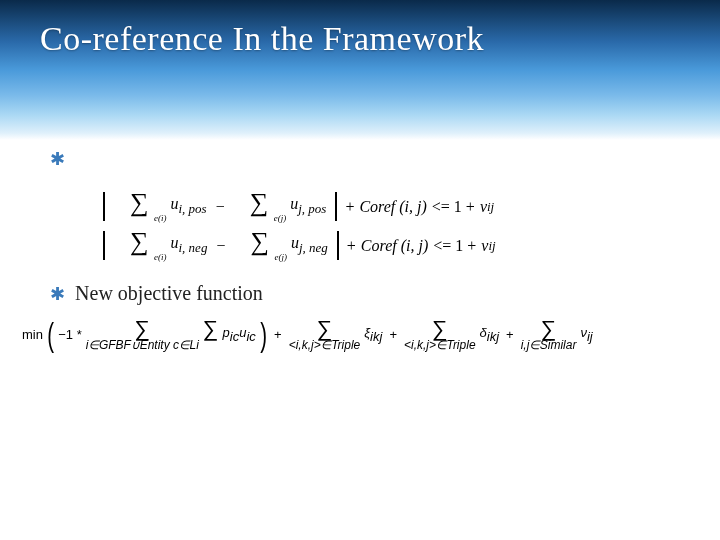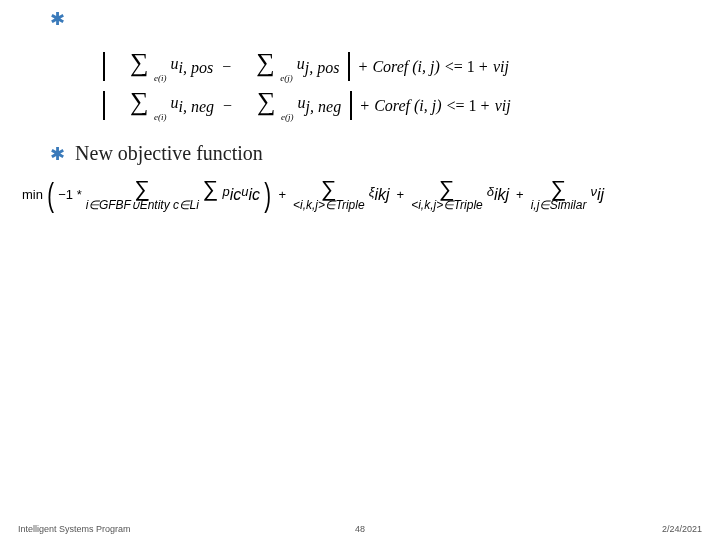--- a/index.html
+++ b/index.html
@@ -52,21 +52,21 @@
   .abs-content {
     display: flex;
     align-items: center;
     gap: 2px;
     padding: 0 4px;
   }
   .sigma { display: inline-flex; flex-direction: column; align-items: center; line-height: 1; }
   .sigma .sym { font-size: 26px; }
   .sigma .sub { font-size: 9px; font-style: italic; margin-top: -2px; margin-left: 42px; }
   .term { font-style: italic; padding: 0 2px; }
-  .sub2 { font-size: 16px; vertical-align: sub; font-style: italic; }
+  .sub2 { font-size: 13px; vertical-align: sub; font-style: italic; }
   .op { padding: 0 5px; font-style: normal; }
   .it { font-style: italic; }
   .objective-row {
     display: flex;
     align-items: center;
     font-family: Liberation Sans, sans-serif;
     font-size: 13px;
     color: #000;
     white-space: nowrap;
     padding-left: 0px;
@@ -94,20 +94,23 @@
     font-size: 9px;
     color: #555;
   }
   .footer .center { position: absolute; left: 50%; transform: translateX(-50%); bottom: 6px; }
 </style>
 </head>
 <body>
 
 <div class="slide">
 
+  <div class="header">
+    <div class="title">Co-reference In the Framework</div>
+  </div>
 
   <div class="content">
 
     <div class="bullet">
       <span class="star">✱</span>
     </div>
 
     <div class="eqwrap">
 
       <div class="eq">
@@ -192,19 +195,14 @@
       <span class="op">+</span>
       <span class="sigsmall">
         <span class="sym">∑</span>
         <span class="sub">i,j∈Similar</span>
       </span>
       <span class="term"><span class="it">ν</span><span class="sub2">ij</span></span>
     </div>
 
   </div>
 
-  <div class="footer">
-    <span>Intelligent Systems Program</span>
-    <span class="center">48</span>
-    <span>2/24/2021</span>
-  </div>
 
 </div>
 
 </body></html>

